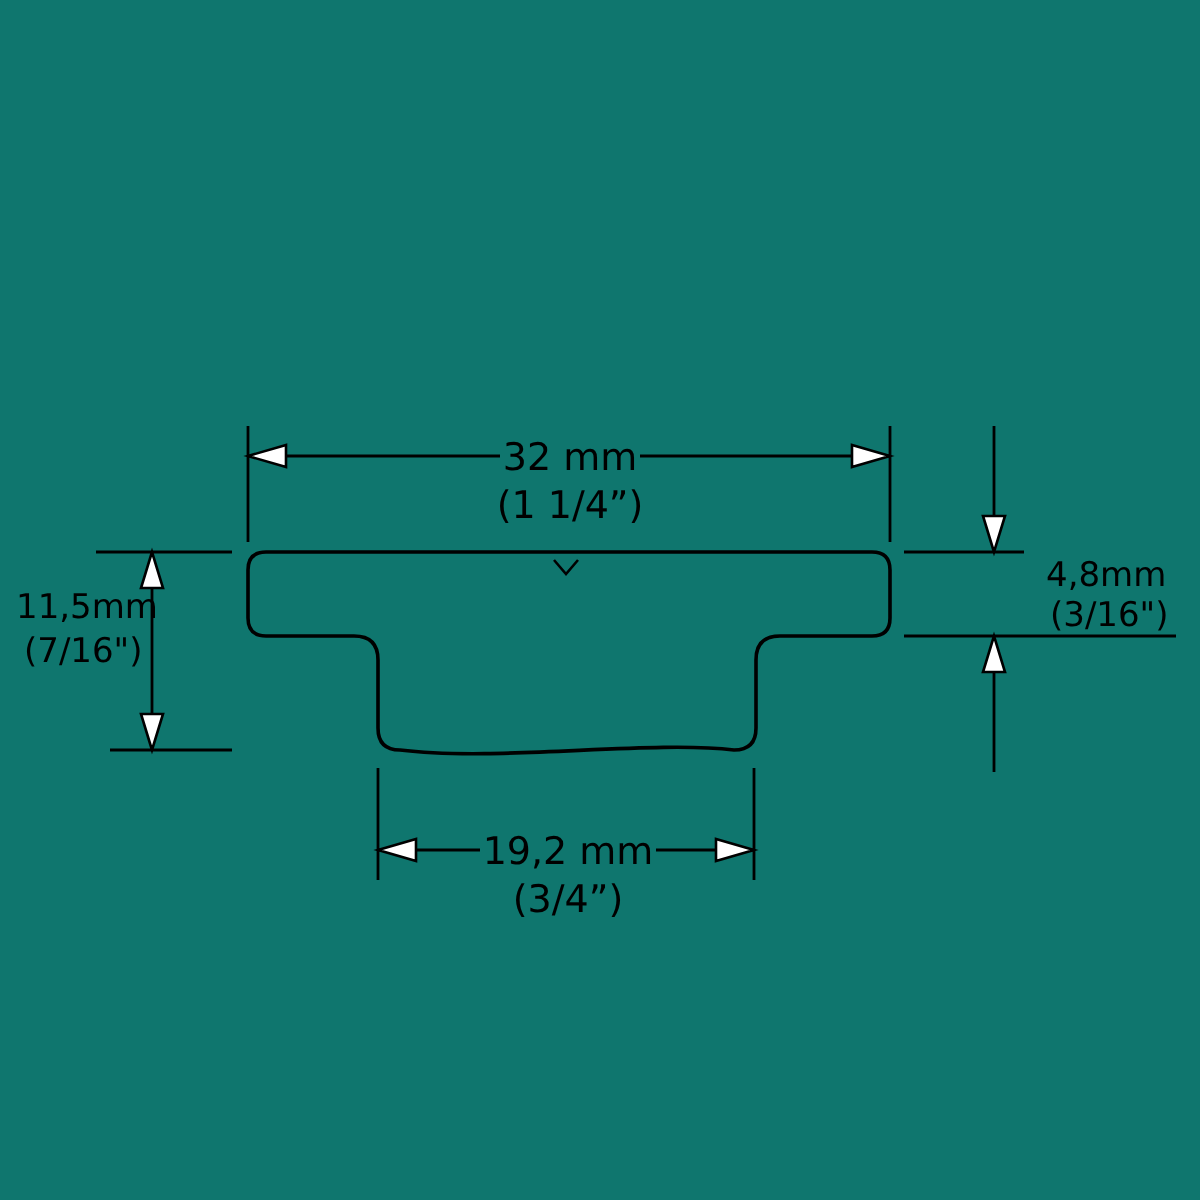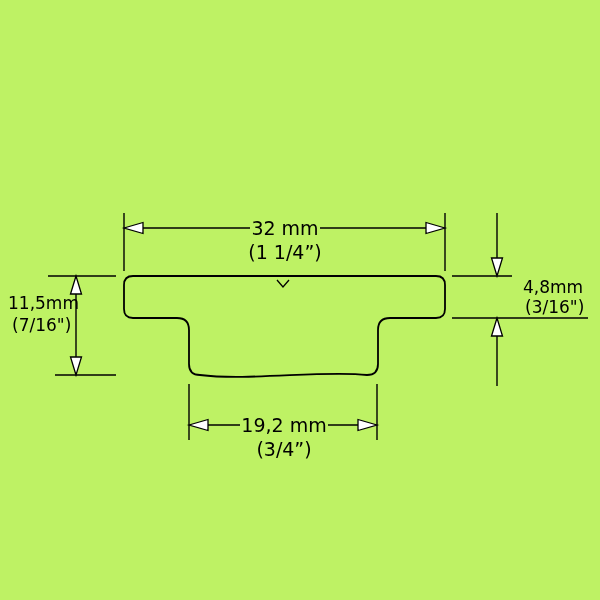--- a/index.html
+++ b/index.html
@@ -1,20 +1,20 @@
 <!DOCTYPE html>
 <html><head>
 <meta charset="utf-8">
 <style>
   html, body { margin: 0; padding: 0; background: #ffffff; }
   .canvas {
     position: relative;
     width: 600px;
     height: 600px;
-    background: #bef264;
+    background: #0f766e;
     overflow: hidden;
     font-family: "DejaVu Sans", "Liberation Sans", sans-serif;
   }
   svg { display: block; }
   .outline {
     fill: none;
     stroke: #000000;
     stroke-width: 1.8;
     stroke-linejoin: round;
     stroke-linecap: round;

